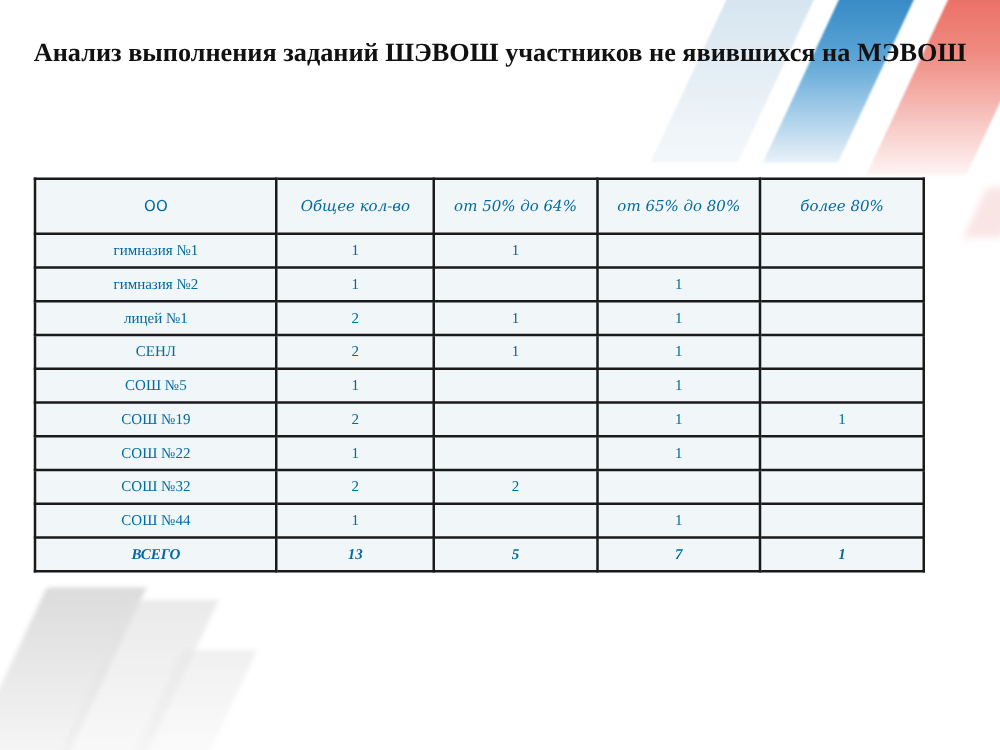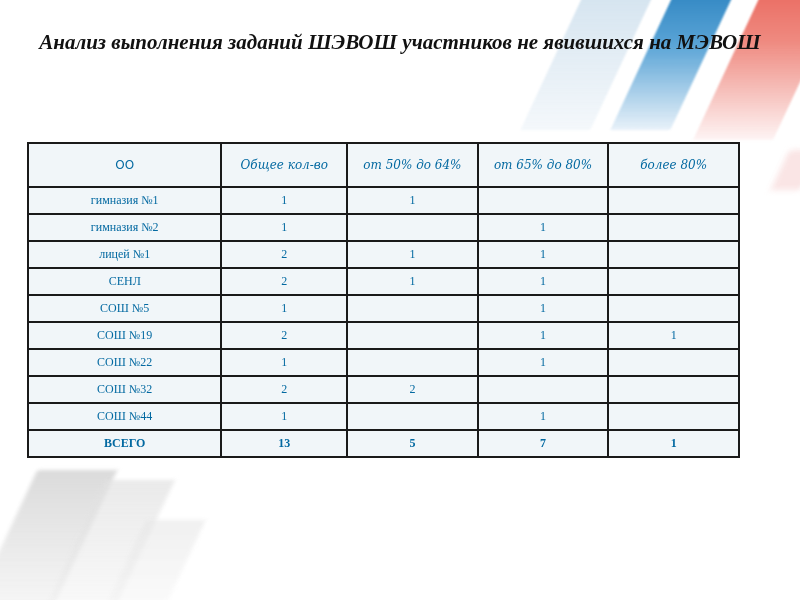--- a/index.html
+++ b/index.html
@@ -69,21 +69,20 @@
       filter: blur(2px);
     }
 
     .title {
       position: absolute;
       left: 20px;
       top: 30px;
       width: 760px;
       text-align: center;
       font-family: "Liberation Serif", serif;
-      font-style: italic;
       font-weight: bold;
       font-size: 21px;
       line-height: 25px;
       color: #111111;
       z-index: 2;
     }
 
     table.results {
       position: absolute;
       left: 27px;
@@ -116,20 +115,21 @@
       font-family: "DejaVu Sans", sans-serif;
       font-size: 12px;
     }
     table.results td {
       height: 25px;
       font-size: 12px;
       margin-top: 18px;
     }
     table.results tr.total td {
       font-weight: bold;
+      font-style: italic;
     }
     col.c0 { width: 194px; }
     col.c1 { width: 126px; }
     col.c2 { width: 131px; }
     col.c3 { width: 131px; }
     col.c4 { width: 131px; }
   </style>
 </head>
 <body>
 

